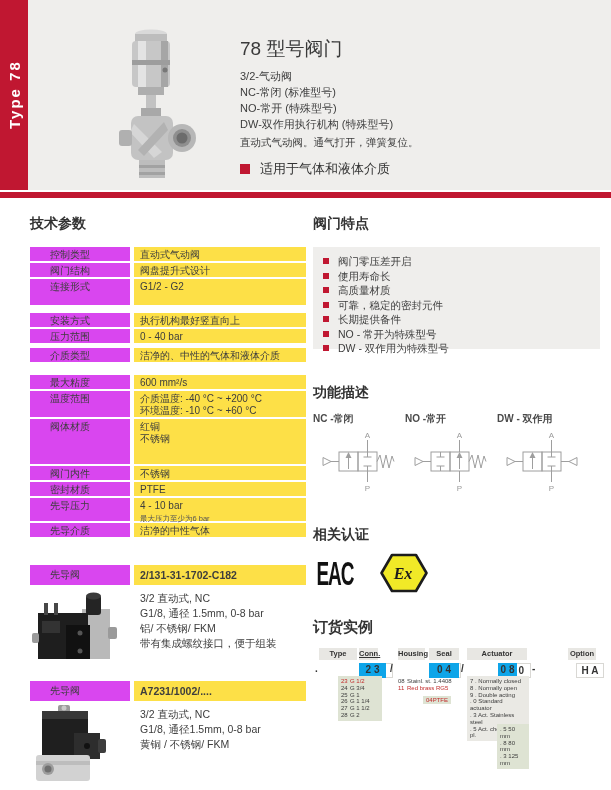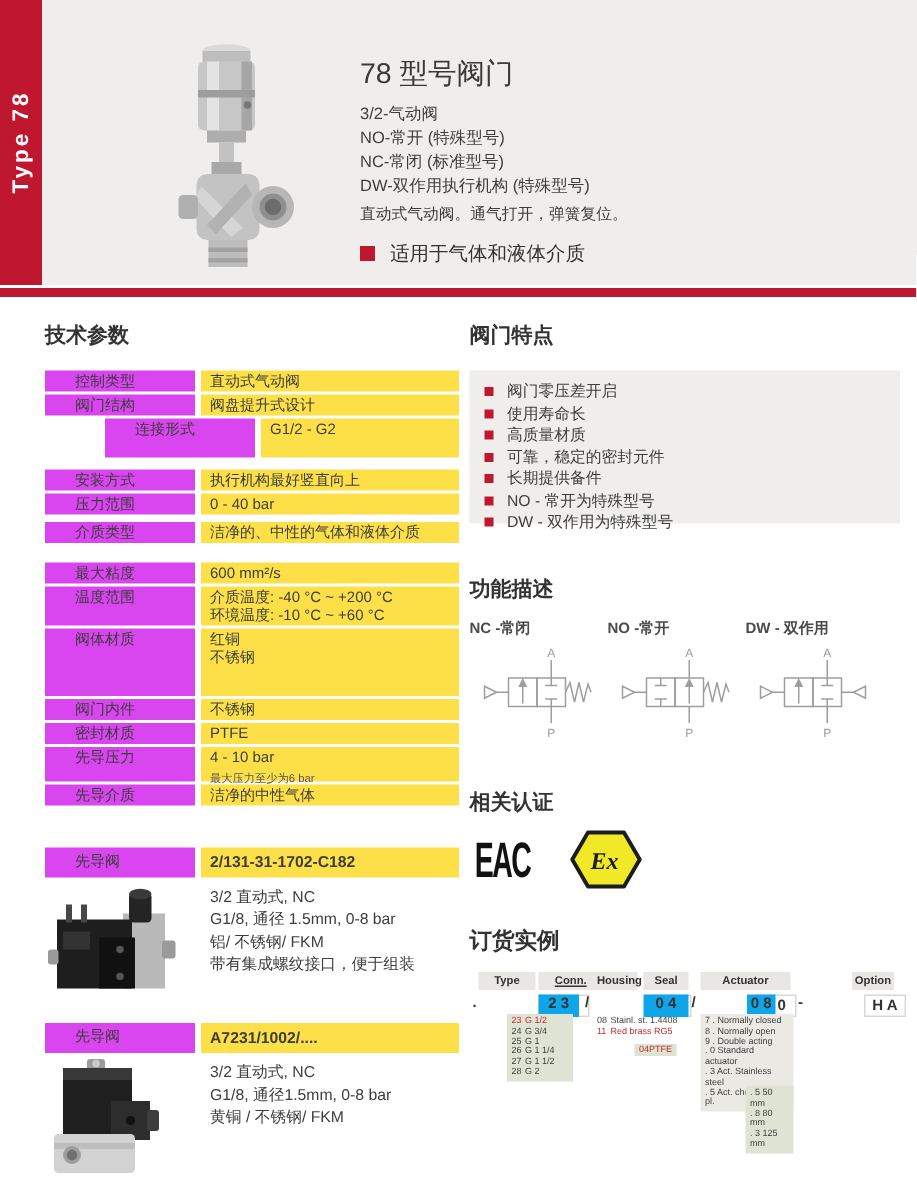--- a/index.html
+++ b/index.html
@@ -24,21 +24,21 @@
 
   
   .sec-title { position:absolute; font-size:14px; font-weight:600; color:#333; }
 
   
   .tech { position:absolute; left:30px; top:247px; width:276px; }
   .trow { display:flex; margin-bottom:2px; font-size:10px; line-height:12px; }
   .trow .lbl { width:100px; background:#d946ef; padding:2px 20px; flex:none; }
   .trow .val { flex:1; background:#fde047; padding:2px 6px; margin-left:4px; }
   .h14 { height:14px; } .h26 { height:26px; } .h45 { height:45px; } .h23 { height:23px; } .h20 { height:20px; }
-  .mb8 { margin-bottom:8px;margin-left:40px; } .mb5 { margin-bottom:5px; } .mb13 { margin-bottom:13px; } .mb28 { margin-bottom:28px; }
+  .mb8 { margin-bottom:8px; } .mb5 { margin-bottom:5px; } .mb13 { margin-bottom:13px; } .mb28 { margin-bottom:28px; }
   .note { font-size:7.5px; color:#555; margin-top:1px; }
   .bold { font-weight:bold; font-size:10.5px; }
   .pilot-block { display:flex; margin:4px 0 2px; }
   .pilot-block .pimg { width:100px; flex:none; }
   .pilot-block .ptxt { padding-left:10px; font-size:10.5px; line-height:15px; padding-top:2px; }
 
   
   .features-box { position:absolute; left:313px; top:247px; width:287px; height:102px; background:#efeeec; padding:7px 10px; }
   .f-item { display:flex; align-items:center; font-size:10.5px; line-height:14.5px; height:14.5px; color:#3d3d3d; }
   .f-item .sq { width:6px; height:6px; background:#c01731; margin-right:9px; flex:none; }
@@ -92,22 +92,22 @@
         <circle cx="90" cy="114" r="5.5" fill="#6c6c6c"></circle>
         <rect x="27" y="106" width="13" height="16" rx="3" fill="#b0b0b0"></rect>
         <rect x="47" y="136" width="26" height="18" fill="#bdbdbd"></rect>
         <rect x="47" y="141" width="26" height="3" fill="#a2a2a2"></rect>
         <rect x="47" y="148" width="26" height="3" fill="#a2a2a2"></rect>
       </svg>
     </div>
     <div class="h-title">78 型号阀门</div>
     <div class="h-lines">
       <div>3/2-气动阀</div>
+      <div>NC-常闭 (标准型号)</div>
       <div>NO-常开 (特殊型号)</div>
-      <div>NC-常闭 (标准型号)</div>
       <div>DW-双作用执行机构 (特殊型号)</div>
     </div>
     <div class="h-desc">直动式气动阀。通气打开，弹簧复位。</div>
     <div class="h-highlight">
       <span class="sq"></span>
       <span>适用于气体和液体介质</span>
     </div>
   </div>
   <div class="side-tab">
     <span>Type 78</span>
@@ -356,21 +356,21 @@
         <polygon points="13,2 37,2 47.5,20 37,38 13,38 2.5,20" fill="#f1e927" stroke="#1c1c1c" stroke-width="2.6" stroke-linejoin="round"></polygon>
         <text x="24" y="26" text-anchor="middle" font-size="16" font-weight="bold" font-style="italic" style="font-family:'Liberation Serif','DejaVu Serif',serif;" fill="#1c1c1c">Ex</text>
       </svg>
     </div>
   </div>
 
   <div class="sec-title" style="left:313px; top:618px; font-size:15px;">订货实例</div>
   <div class="ordering">
 
     <div class="ord-abs ord-head" style="left:6px; top:0; width:38px;">Type</div>
-    <div class="ord-abs ord-head" style="left:46px; top:0; width:43px;text-decoration:underline;">Conn.</div>
+    <div class="ord-abs ord-head" style="left:46px; top:0; width:19px;text-decoration:underline;">Conn.</div>
     <div class="ord-abs ord-head" style="left:85px; top:0; width:27px;">Housing</div>
     <div class="ord-abs ord-head" style="left:116px; top:0; width:30px;">Seal</div>
     <div class="ord-abs ord-head" style="left:154px; top:0; width:60px;">Actuator</div>
     <div class="ord-abs ord-head" style="left:227px; top:0; width:28px;margin-left:28px;">Option</div>
 
     <div class="ord-abs sep" style="left:2px;">.</div>
     <div class="ord-abs cell white" style="left:10px; top:15px; width:34px;">7 8</div>
     <div class="ord-abs cell green" style="left:46px; top:15px; width:27px;">2 3</div>
     <div class="ord-abs sep" style="left:77px;">/</div>
     <div class="ord-abs cell white" style="left:85px; top:15px; width:27px;">1 1</div>

